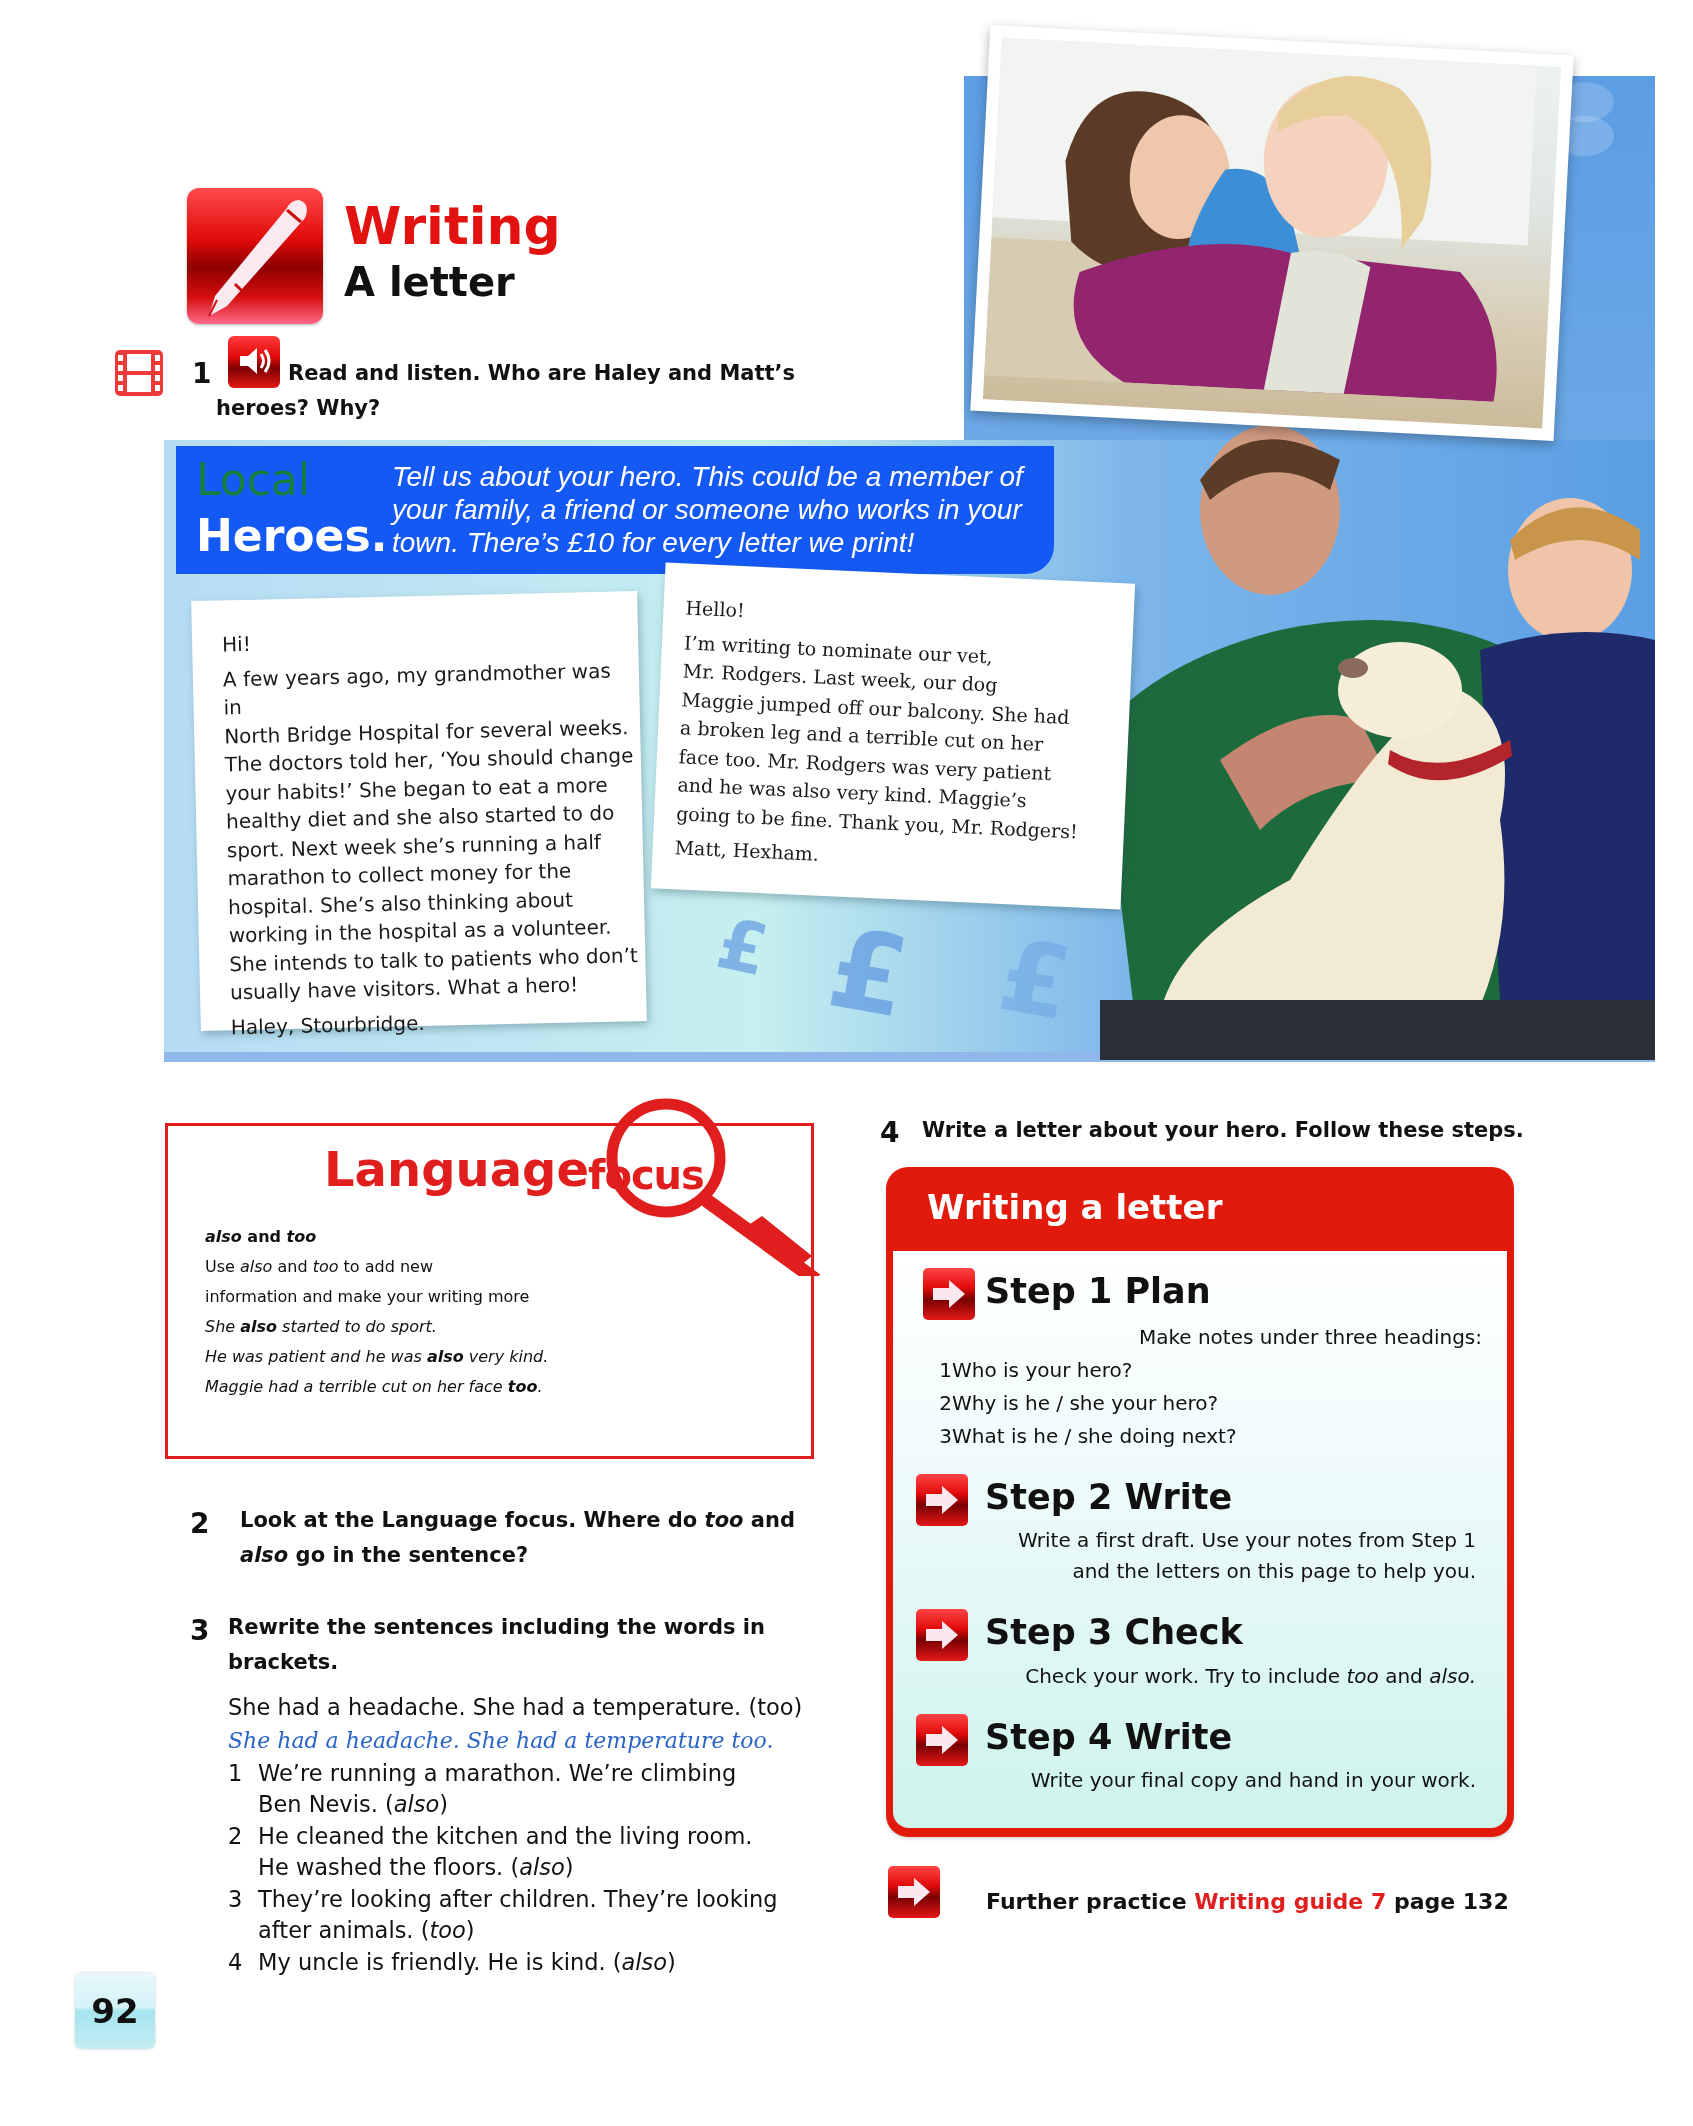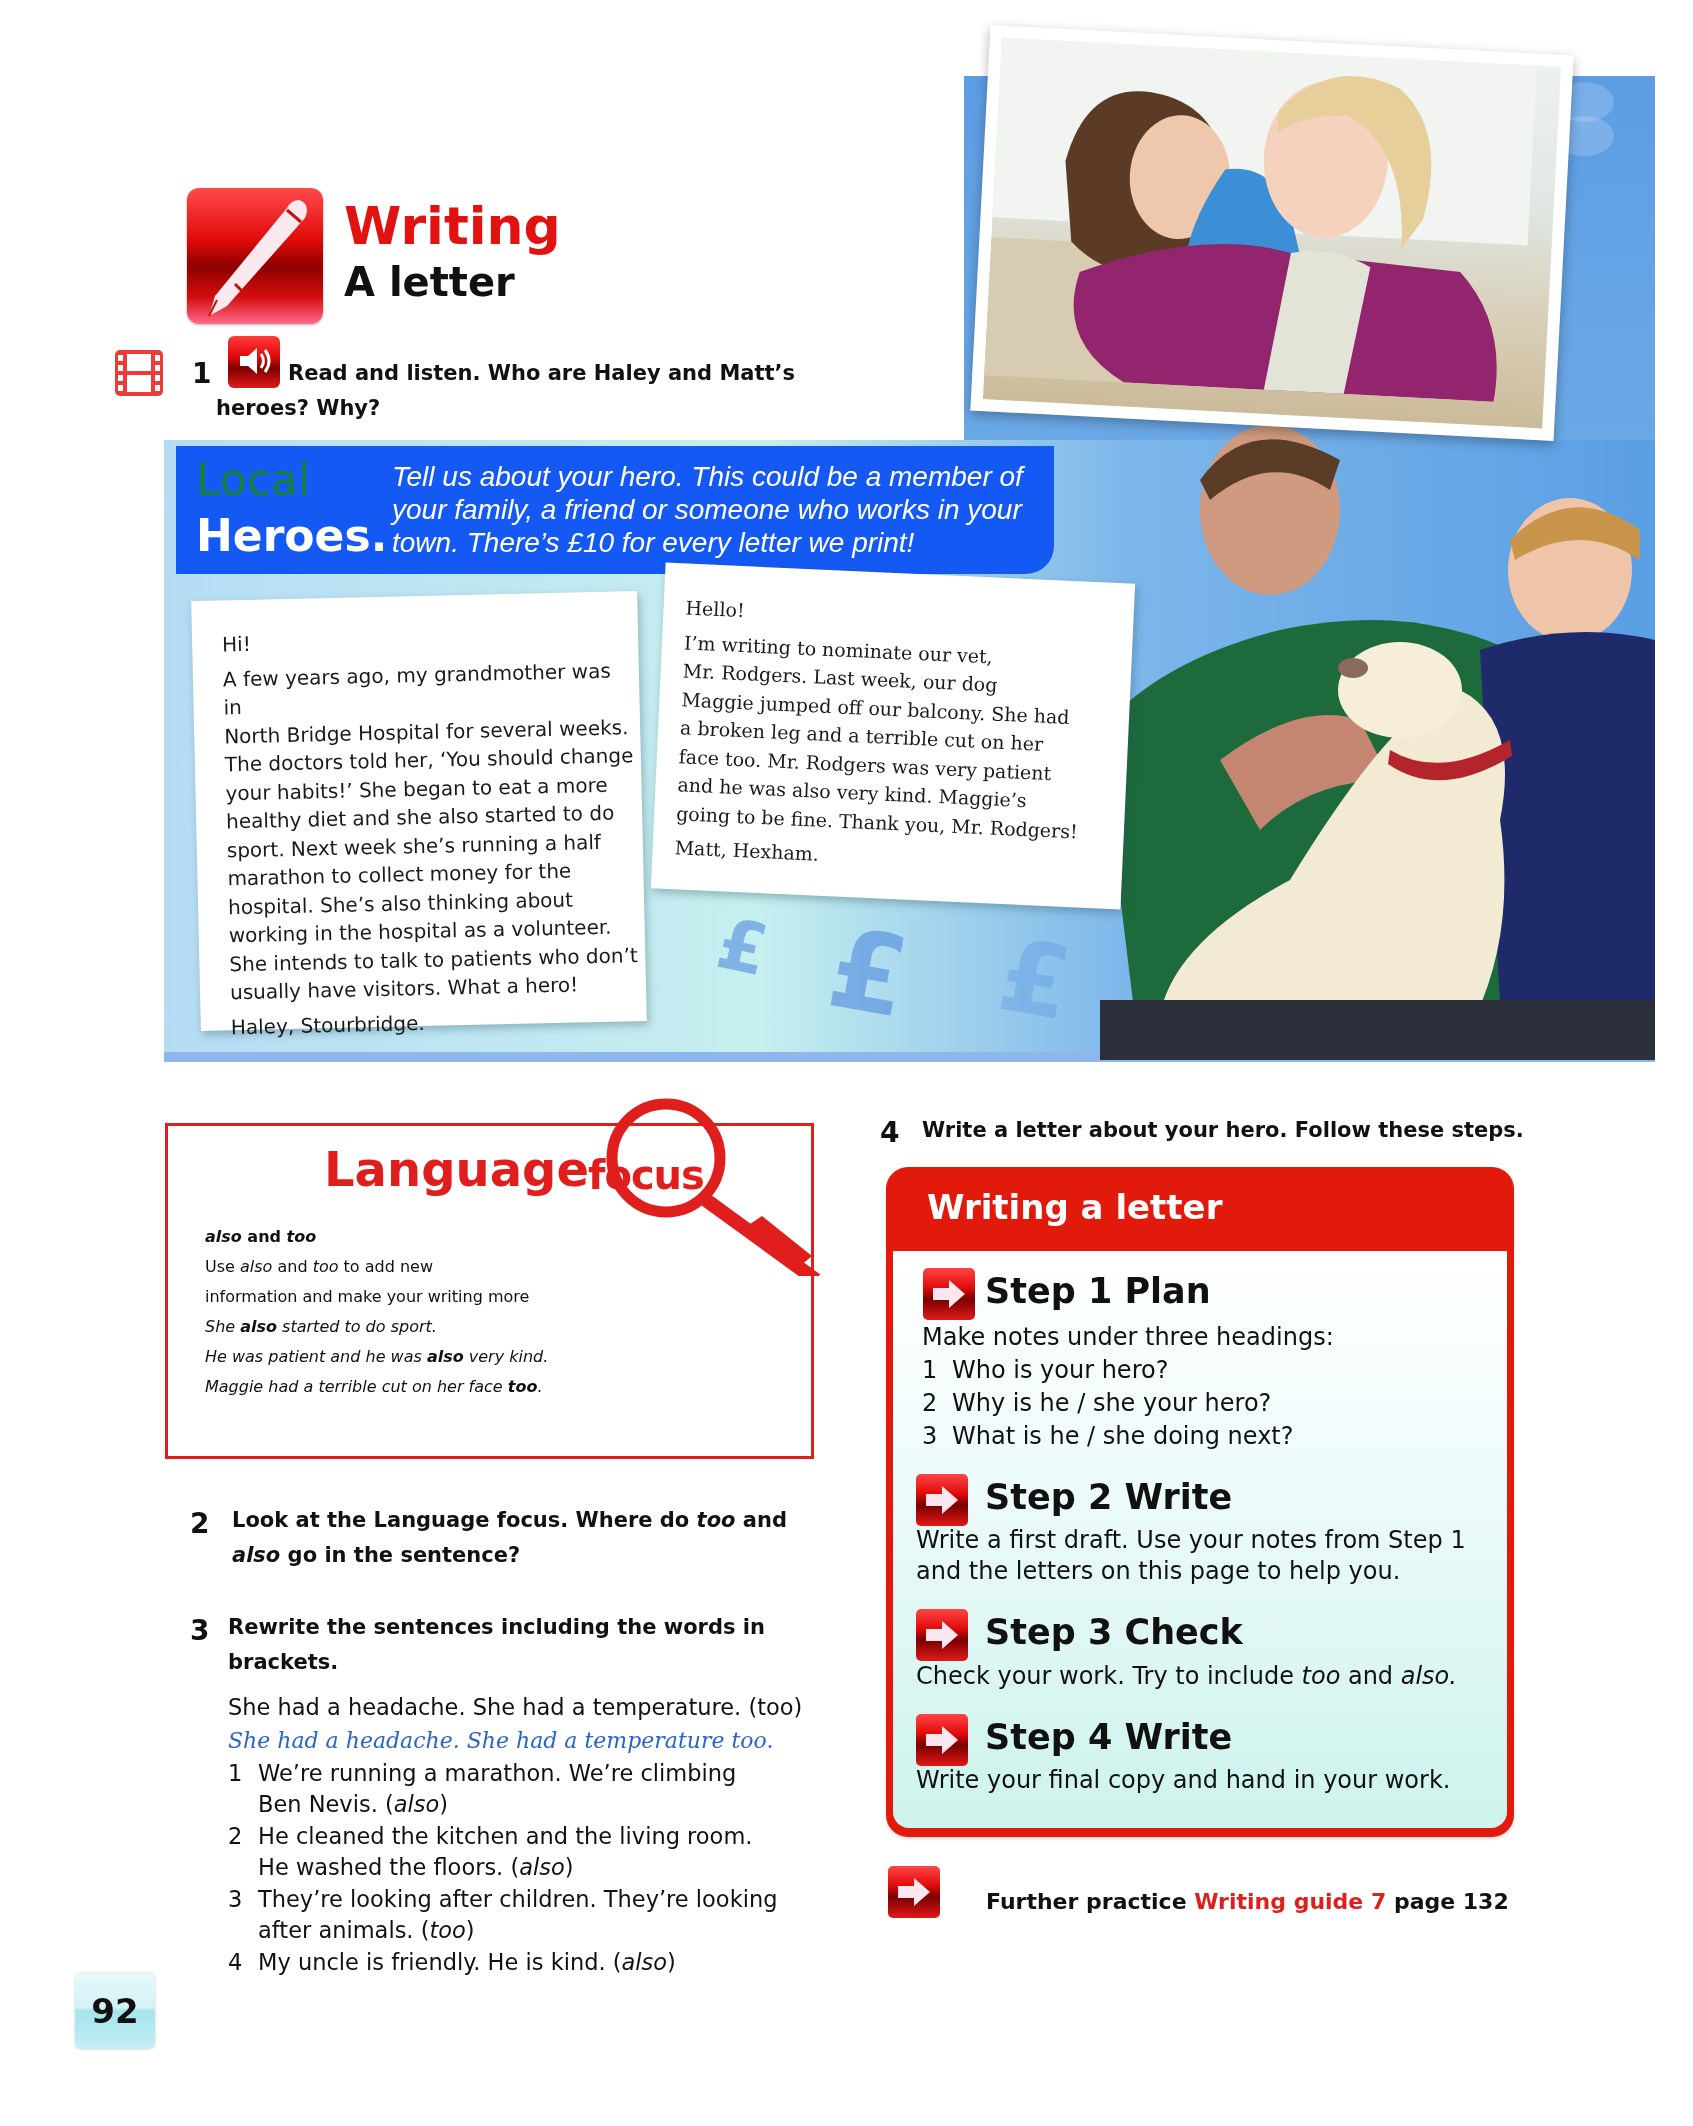--- a/index.html
+++ b/index.html
@@ -72,21 +72,21 @@
 
   
   .wl-box { left: 886px; top: 1167px; width: 628px; height: 670px; border-radius: 22px; background: #e11a0c;
     box-shadow: 0 2px 3px rgba(0,0,0,.15); }
   .wl-inner { position:absolute; left: 7px; top: 84px; right: 7px; bottom: 9px; border-radius: 0 0 16px 16px;
     background: linear-gradient(180deg, #ffffff 0%, #eefbfb 40%, #cdf3ec 100%); }
   .wl-title { left: 927px; top: 1190px; font-size: 34px; font-weight: bold; color: #fff; line-height: 1; }
   .arrow-tile { width: 52px; height: 52px; border-radius: 5px;
     background: linear-gradient(180deg, #ff4545 0%, #e10a0a 38%, #7a0000 60%, #e31818 100%); }
   .step-head { font-size: 35px; font-weight: bold; color: #111; line-height: 1; }
-  .step-text { font-size: 24px; line-height: 31px; color: #111; width: 560px; }
+  .step-text { font-size: 20px; line-height: 31px; color: #111; width: 560px; text-align: right; }
 
   .further { left: 986px; top: 1889px; font-size: 22px; font-weight: bold; color: #111; }
   .further .red { color: #e01e1e; }
 
   .page-no { left: 75px; top: 1973px; width: 80px; height: 76px; border-radius: 6px;
     background: linear-gradient(180deg, #e8f9fc 0%, #d4f2f7 45%, #a6e4ee 50%, #c3eef4 100%);
     box-shadow: 0 0 3px rgba(0,0,0,.2); text-align: center; font-weight: bold; font-size: 34px; line-height: 76px; color:#111; }
 </style>
 </head>
 <body>
@@ -225,21 +225,21 @@
 <div class="abs lf-body">
   <div style="font-weight:bold;"><i>also</i><span> and </span><i>too</i></div>
   <div><span>Use </span><i>also</i><span> and </span><i>too</i><span> to add new</span></div>
   <div>information and make your writing more</div>
   <div style="font-style:italic;"><span>She </span><b>also</b><span> started to do sport.</span></div>
   <div style="font-style:italic;"><span>He was patient and he was </span><b>also</b><span> very kind.</span></div>
   <div style="font-style:italic;"><span>Maggie had a terrible cut on her face </span><b>too</b><span>.</span></div>
 </div>
 
 <div class="abs ex-num" style="left:190px;top:1510px;">2</div>
-<div class="abs ex-block" style="left:232px;top:1503px;width:620px;">
+<div class="abs ex-block" style="left:240px;top:1503px;width:620px;">
   <div><span>Look at the Language focus. Where do </span><i>too</i><span> and</span></div>
   <div><i>also</i><span> go in the sentence?</span></div>
 </div>
 
 <div class="abs ex-num" style="left:190px;top:1617px;">3</div>
 <div class="abs ex-block" style="left:228px;top:1610px;width:620px;">
   <div>Rewrite the sentences including the words in</div>
   <div>brackets.</div>
 </div>
 <div class="abs ex3-body">

